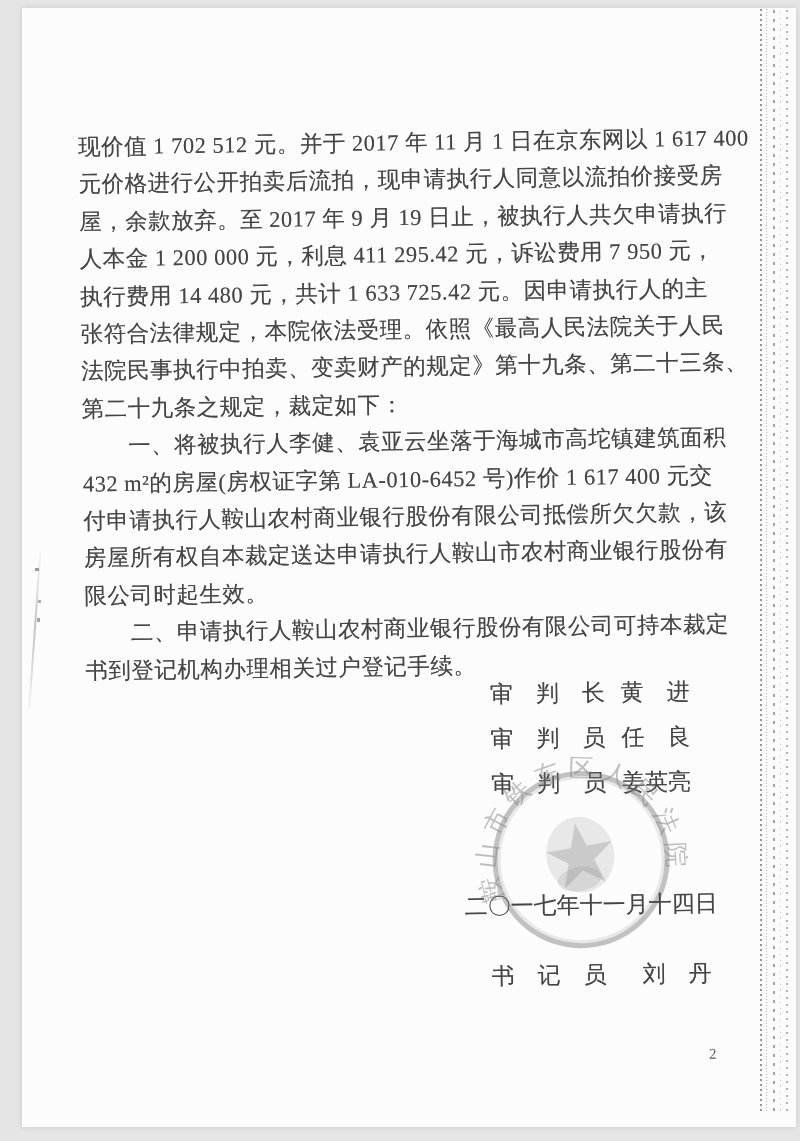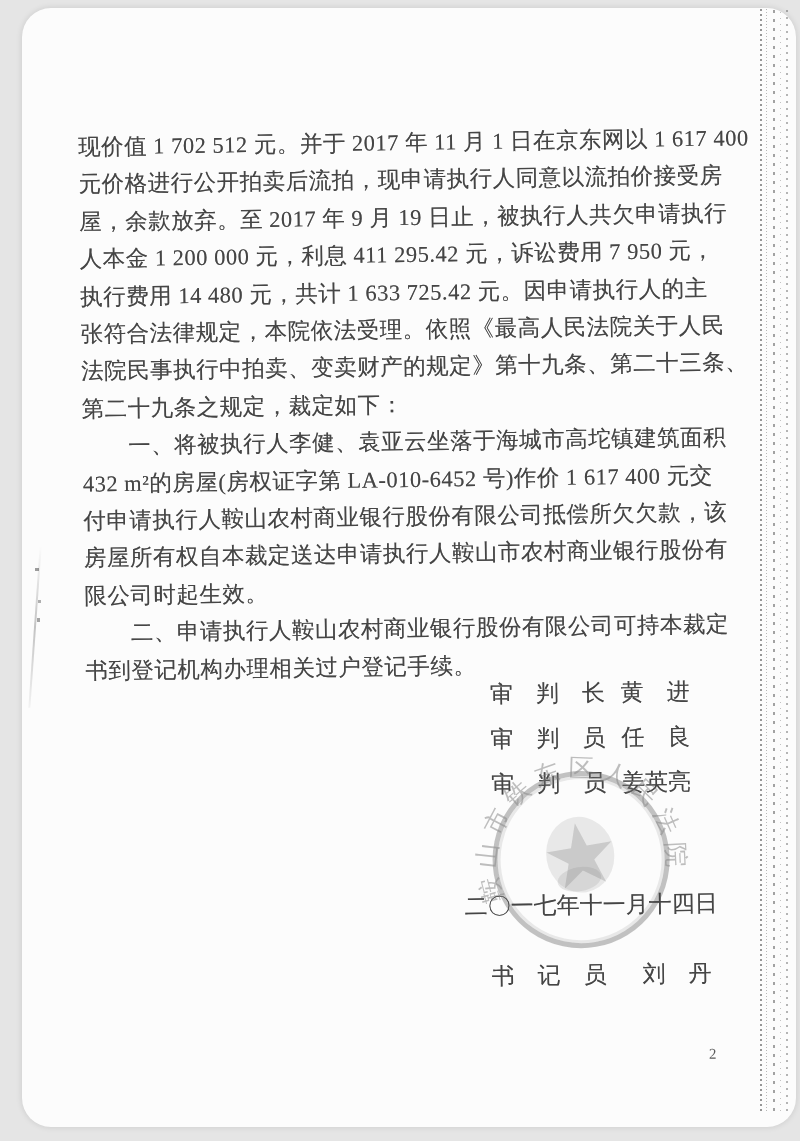--- a/index.html
+++ b/index.html
@@ -5,21 +5,20 @@
   html,body{margin:0;padding:0;}
   body{
     width:800px;height:1141px;position:relative;overflow:hidden;
     background:#e5e5e5;
     font-family:"Liberation Serif","DejaVu Serif",serif;
   }
   .page{
     position:absolute;left:22px;top:8px;right:4px;bottom:14px;
     background:#fcfcfc;
     box-shadow:0 0 6px rgba(0,0,0,0.12);
-    border-radius:29px;
   }
   
   .edge-noise{
     position:absolute;top:0;bottom:16px;right:6px;width:34px;opacity:.7;
     background-image:
       repeating-linear-gradient(0deg, rgba(45,45,45,.70) 0 2px, transparent 2px 5px),
       repeating-linear-gradient(0deg, rgba(60,60,60,.50) 0 1px, transparent 1px 3px),
       repeating-linear-gradient(0deg, rgba(40,40,40,.60) 0 3px, transparent 3px 9px),
       repeating-linear-gradient(0deg, rgba(70,70,70,.45) 0 1px, transparent 1px 6px),
       repeating-linear-gradient(0deg, rgba(50,50,50,.50) 0 2px, transparent 2px 7px);

